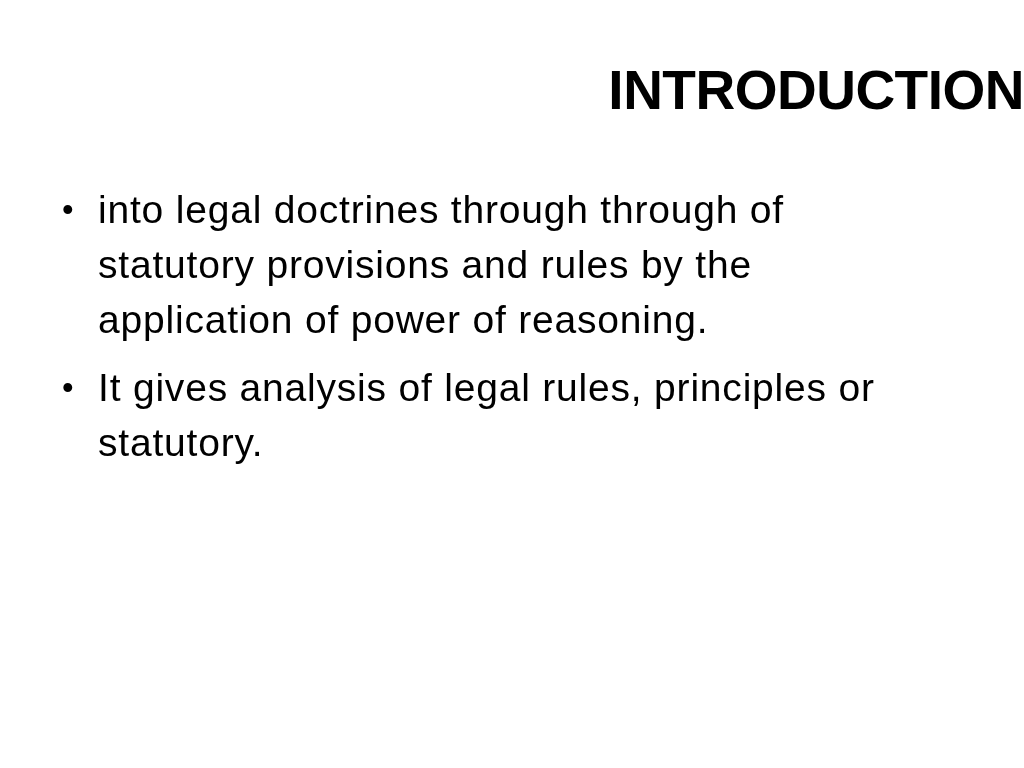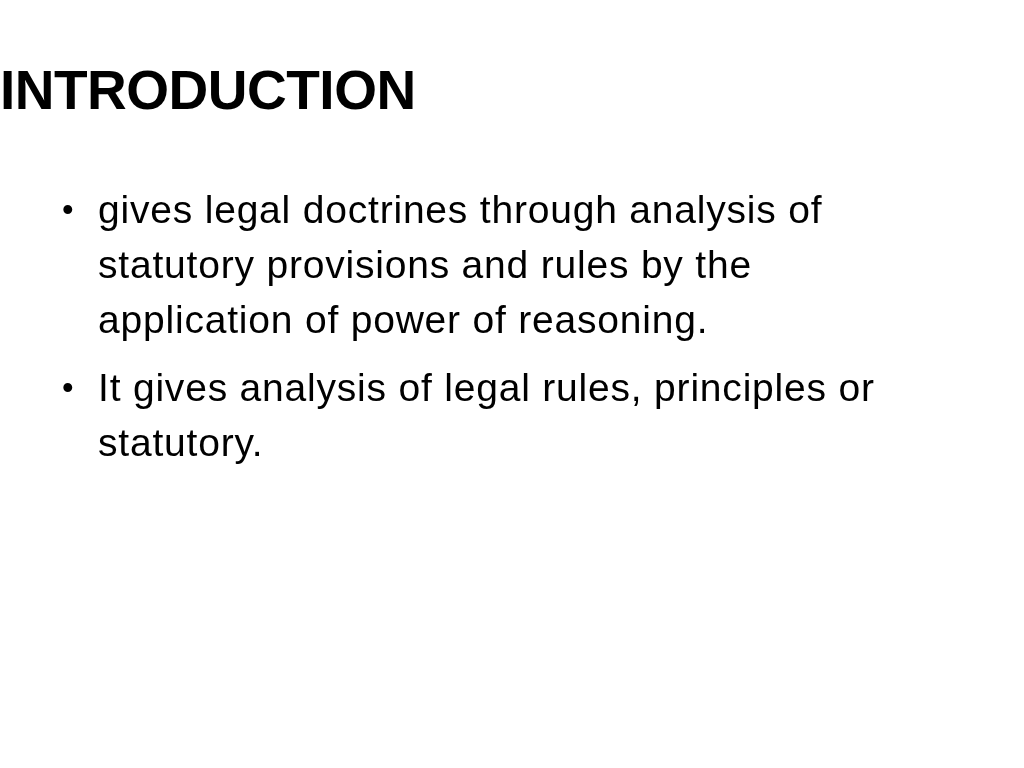--- a/index.html
+++ b/index.html
@@ -18,21 +18,21 @@
     height: 768px;
     background: var(--bg-color, #ffffff);
     color: var(--text-color, #000000);
     font-family: "Liberation Sans", sans-serif;
   }
   .slide-title {
     position: absolute;
     top: 60px;
     left: 0;
     width: 100%;
-    text-align: left;
+    text-align: right;
     font-size: 55px;
     font-weight: 700;
     line-height: 60px;
     letter-spacing: -0.5px;
   }
   .content {
     position: absolute;
     top: 182px;
     left: 62px;
     right: 30px;
@@ -63,21 +63,21 @@
 
 <div class="slide">
 
   <div class="slide-title">INTRODUCTION</div>
 
   <div class="content">
 
     <div class="bullet-item">
       <span class="bullet-marker">•</span>
       <div class="bullet-text">
-        <div class="bullet-line">gives legal doctrines through analysis of</div>
+        <div class="bullet-line">into legal doctrines through through of</div>
         <div class="bullet-line">statutory provisions and rules by the</div>
         <div class="bullet-line">application of power of reasoning.</div>
       </div>
     </div>
 
     <div class="bullet-item">
       <span class="bullet-marker">•</span>
       <div class="bullet-text">
         <div class="bullet-line">It gives analysis of legal rules, principles or</div>
         <div class="bullet-line">statutory.</div>

